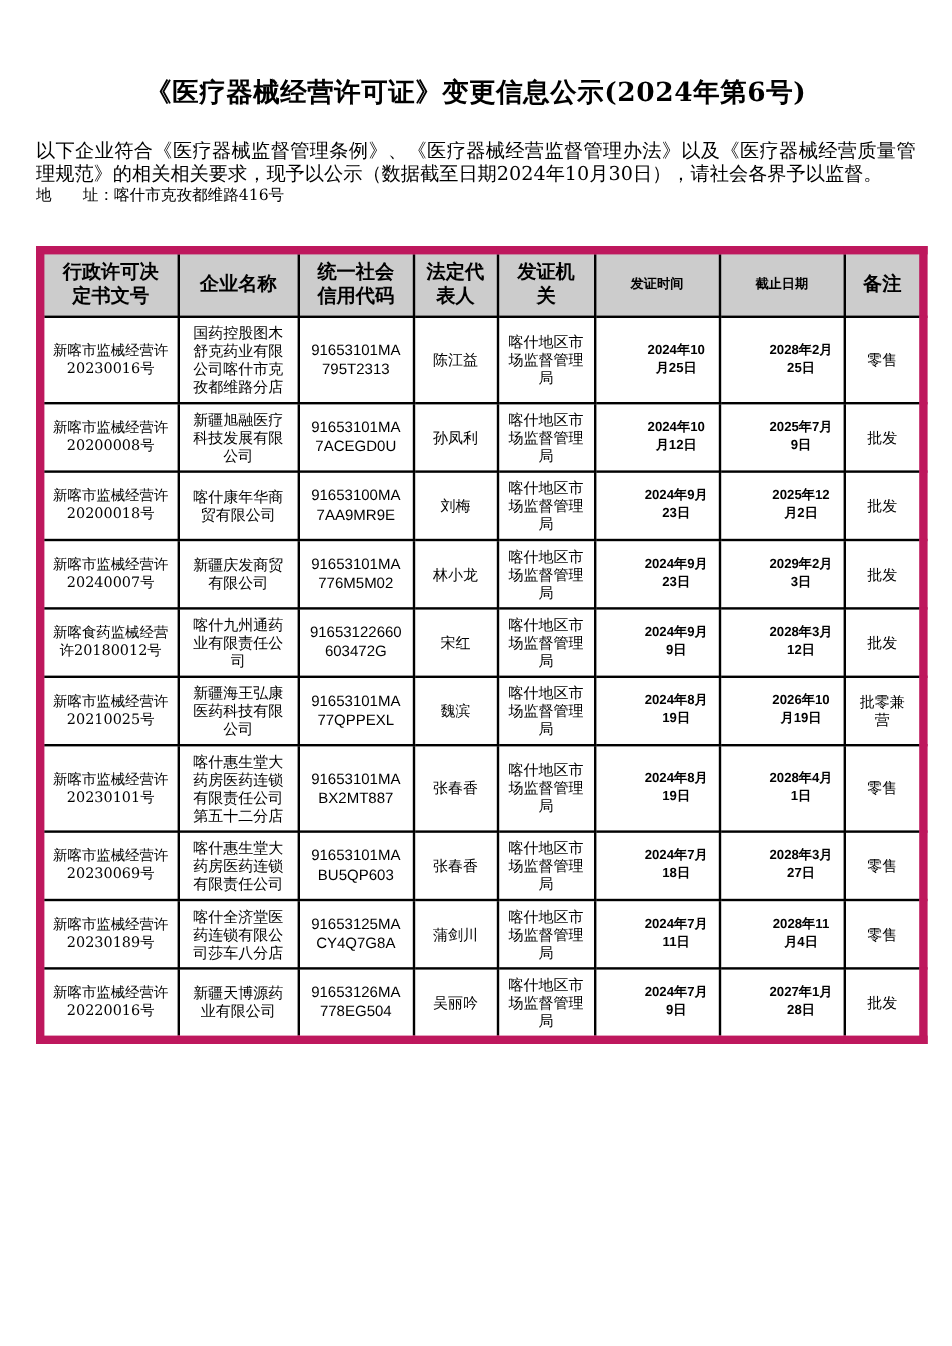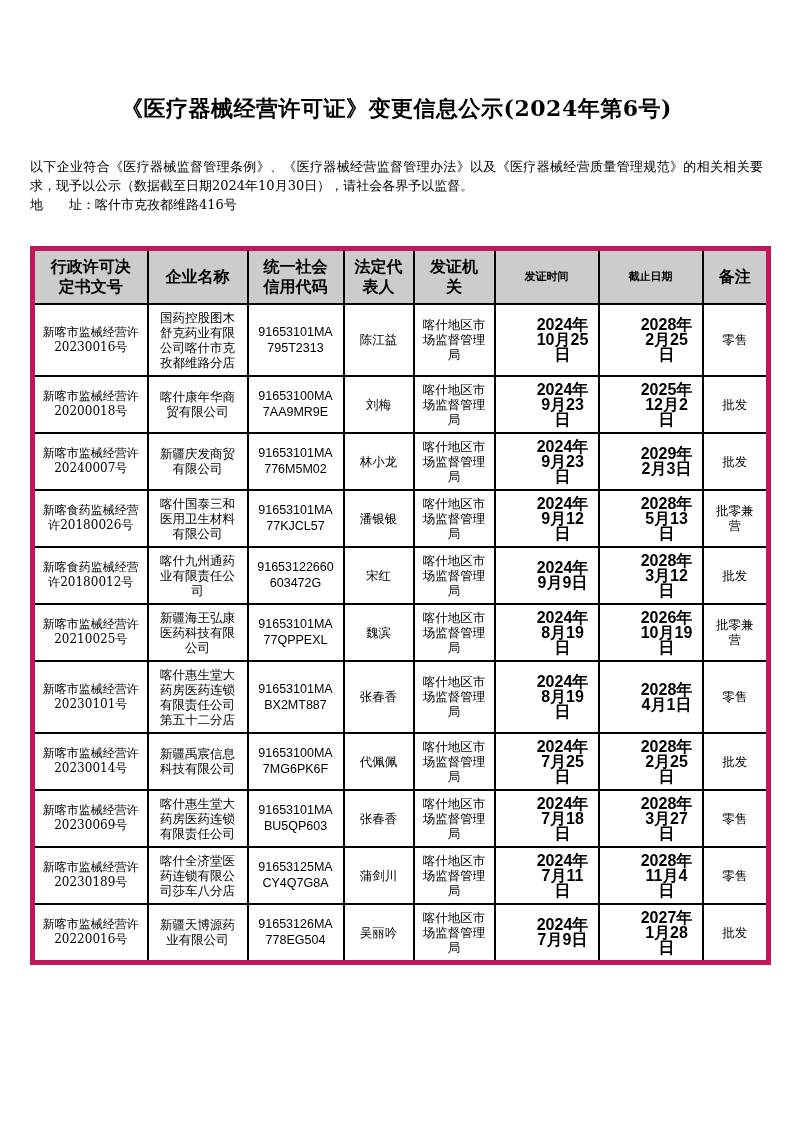--- a/index.html
+++ b/index.html
@@ -5,42 +5,42 @@
   html, body { margin: 0; padding: 0; }
   body {
     width: 793px; height: 1122px;
     background: #ffffff; color: #000000;
     font-family: "DejaVu Serif", "Liberation Serif", serif;
     overflow: hidden;
   }
   .page { padding: 0 30px; box-sizing: border-box; }
 
   .doc-title {
-    margin-top: 93px;
+    margin-top: 62px;
     text-align: center;
     font-size: 22px;
     font-weight: bold;
     line-height: 30px;
     letter-spacing: 0.5px;
   }
 
   .intro {
-    margin-top: 34px;
-    font-size: 13px;
+    margin-top: 24px;
+    font-size: 16px;
     line-height: 19px;
     text-align: justify;
   }
   .contact-line { font-size: 13px; line-height: 19px; }
 
   table.license-table {
     margin-top: 32px;
     width: 736px;
     table-layout: fixed;
     border-collapse: collapse;
-    border: 5px solid #be185d;
+    border: 7px solid #be185d;
   }
   thead tr { height: 55px; }
   tbody tr { height: 55px; }
   th {
     background: #cccccc;
     border: 2px solid #000;
     font-family: "DejaVu Sans", "Liberation Sans", sans-serif;
     font-weight: bold;
     font-size: 16px;
     line-height: 20px;
@@ -60,21 +60,21 @@
   td.c2 {
     font-family: "Liberation Sans", sans-serif;
     font-weight: 400;
     font-size: 12.5px;
     word-break: break-all;
     line-height: 16px;
   }
   td.c5, td.c6 {
     font-family: "Liberation Sans", sans-serif;
     font-weight: bold;
-    font-size: 16px;
+    font-size: 11px;
     padding-left: 40px;
   }
 </style>
 </head>
 <body>
 
 <div class="page">
 
   <div class="doc-title">《医疗器械经营许可证》变更信息公示(2024年第6号)</div>
 
@@ -111,50 +111,50 @@
           <td class="c0">新喀市监械经营许20230016号</td>
           <td class="c1">国药控股图木舒克药业有限公司喀什市克孜都维路分店</td>
           <td class="c2">91653101MA795T2313</td>
           <td class="c3">陈江益</td>
           <td class="c4">喀什地区市场监督管理局</td>
           <td class="c5">2024年10月25日</td>
           <td class="c6">2028年2月25日</td>
           <td class="c7">零售</td>
         </tr>
         <tr>
+          <td class="c0">新喀市监械经营许20200008号</td>
+          <td class="c1">新疆旭融医疗科技发展有限公司</td>
+          <td class="c2">91653101MA7ACEGD0U</td>
+          <td class="c3">孙凤利</td>
+          <td class="c4">喀什地区市场监督管理局</td>
+          <td class="c5">2024年10月12日</td>
+          <td class="c6">2025年7月9日</td>
+          <td class="c7">批发</td>
+        </tr>
+        <tr>
           <td class="c0">新喀市监械经营许20200018号</td>
           <td class="c1">喀什康年华商贸有限公司</td>
           <td class="c2">91653100MA7AA9MR9E</td>
           <td class="c3">刘梅</td>
           <td class="c4">喀什地区市场监督管理局</td>
           <td class="c5">2024年9月23日</td>
           <td class="c6">2025年12月2日</td>
           <td class="c7">批发</td>
         </tr>
         <tr>
           <td class="c0">新喀市监械经营许20240007号</td>
           <td class="c1">新疆庆发商贸有限公司</td>
           <td class="c2">91653101MA776M5M02</td>
           <td class="c3">林小龙</td>
           <td class="c4">喀什地区市场监督管理局</td>
           <td class="c5">2024年9月23日</td>
           <td class="c6">2029年2月3日</td>
           <td class="c7">批发</td>
         </tr>
         <tr>
-          <td class="c0">新喀食药监械经营许20180026号</td>
-          <td class="c1">喀什国泰三和医用卫生材料有限公司</td>
-          <td class="c2">91653101MA77KJCL57</td>
-          <td class="c3">潘银银</td>
-          <td class="c4">喀什地区市场监督管理局</td>
-          <td class="c5">2024年9月12日</td>
-          <td class="c6">2028年5月13日</td>
-          <td class="c7">批零兼营</td>
-        </tr>
-        <tr>
           <td class="c0">新喀食药监械经营许20180012号</td>
           <td class="c1">喀什九州通药业有限责任公司</td>
           <td class="c2">91653122660603472G</td>
           <td class="c3">宋红</td>
           <td class="c4">喀什地区市场监督管理局</td>
           <td class="c5">2024年9月9日</td>
           <td class="c6">2028年3月12日</td>
           <td class="c7">批发</td>
         </tr>
         <tr>
@@ -171,30 +171,20 @@
           <td class="c0">新喀市监械经营许20230101号</td>
           <td class="c1">喀什惠生堂大药房医药连锁有限责任公司第五十二分店</td>
           <td class="c2">91653101MABX2MT887</td>
           <td class="c3">张春香</td>
           <td class="c4">喀什地区市场监督管理局</td>
           <td class="c5">2024年8月19日</td>
           <td class="c6">2028年4月1日</td>
           <td class="c7">零售</td>
         </tr>
         <tr>
-          <td class="c0">新喀市监械经营许20230014号</td>
-          <td class="c1">新疆禹宸信息科技有限公司</td>
-          <td class="c2">91653100MA7MG6PK6F</td>
-          <td class="c3">代佩佩</td>
-          <td class="c4">喀什地区市场监督管理局</td>
-          <td class="c5">2024年7月25日</td>
-          <td class="c6">2028年2月25日</td>
-          <td class="c7">批发</td>
-        </tr>
-        <tr>
           <td class="c0">新喀市监械经营许20230069号</td>
           <td class="c1">喀什惠生堂大药房医药连锁有限责任公司</td>
           <td class="c2">91653101MABU5QP603</td>
           <td class="c3">张春香</td>
           <td class="c4">喀什地区市场监督管理局</td>
           <td class="c5">2024年7月18日</td>
           <td class="c6">2028年3月27日</td>
           <td class="c7">零售</td>
         </tr>
         <tr>

